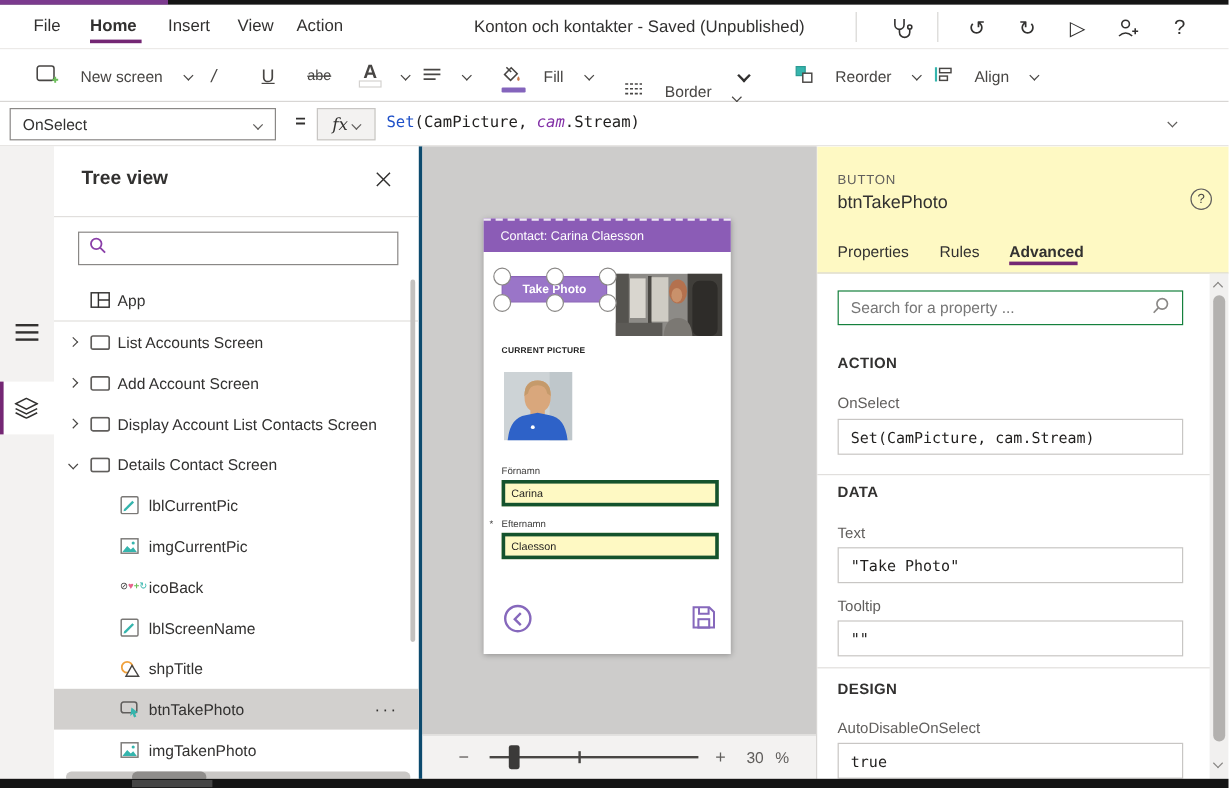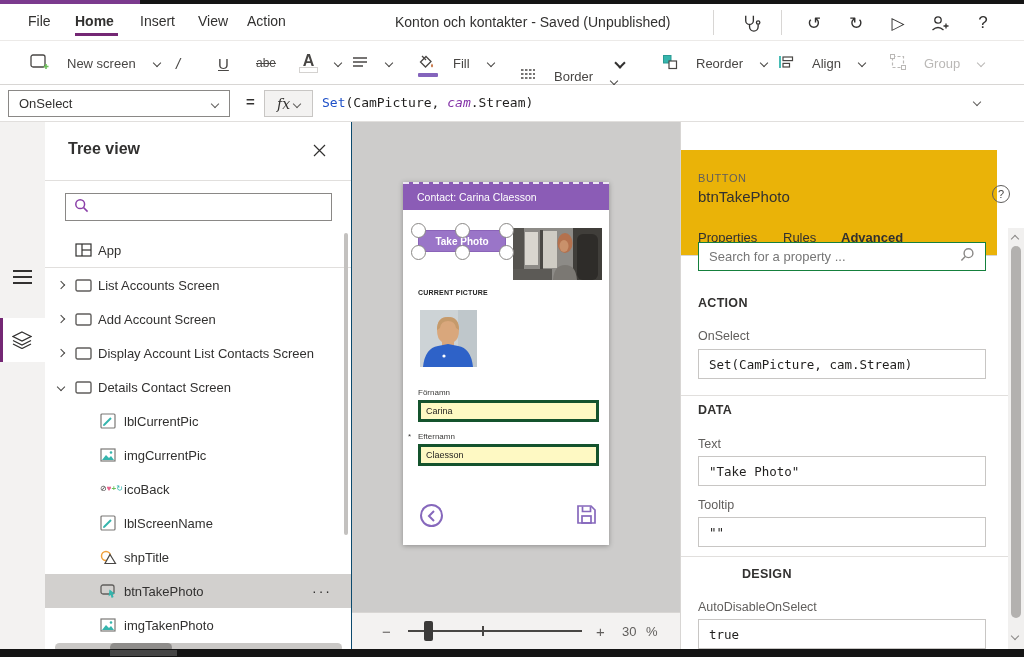--- a/index.html
+++ b/index.html
@@ -48,21 +48,21 @@
 
   
   .left-rail { position:absolute; left:0; top:122px; width:45px; height:527px; background:#f3f2f1; }
   .hamburger { position:absolute; left:13px; top:148px; width:19px; height:14px; }
   .hamburger div { height:2px; background:#323130; margin-bottom:4px; }
   .rail-sel { position:absolute; left:0; top:196px; width:45px; height:44px; background:#fff; }
   .rail-sel .bar { position:absolute; left:0; top:0; width:3px; height:44px; background:#742774; }
   .rail-sel .ic { position:absolute; left:12px; top:13px; }
 
   
-  .tree-panel { position:absolute; left:45px; top:122px; width:307px; height:527px; background:#fff; border-right:1px solid #0c4a6e; overflow:hidden; }
+  .tree-panel { position:absolute; left:45px; top:122px; width:307px; height:527px; background:#fff; border-right:3px solid #0c4a6e; overflow:hidden; }
   .tree-title { position:absolute; left:23px; top:18px; font-size:16px; font-weight:bold; color:#323130; }
   .tree-close { position:absolute; left:268px; top:21px; width:14px; height:14px; }
   .tree-head-div { position:absolute; left:0; top:58px; width:307px; height:1px; background:#e1dfdd; }
   .tree-search { position:absolute; left:20px; top:71px; width:267px; height:28px; border:1px solid #8a8886; background:#fff; display:flex; align-items:center; padding:0 8px; gap:7px; }
   .tree-search input { border:none; outline:none; flex:1; font-size:13px; font-family:"Liberation Sans", sans-serif; color:#323130; background:transparent; }
   .tree-search input::placeholder { color:#767676; }
   .tree-rows { position:absolute; left:0; top:111px; width:307px; }
   .trow { position:relative; height:34px; display:flex; align-items:center; font-size:13px; color:#323130; }
   .trow .exp { position:absolute; left:13px; color:#484644; }
   .trow .ric { position:absolute; left:30px; display:flex; align-items:center; }
@@ -97,21 +97,21 @@
 
   
   .zoombar { position:absolute; left:352px; top:612px; width:328px; height:37px; background:#f3f2f1; border-top:1px solid #d8d6d4; color:#605e5c; }
   .zb { position:absolute; top:0; height:36px; display:flex; align-items:center; }
   .zoom-track { position:absolute; left:56px; top:17px; width:174px; height:2px; background:#484644; }
   .zoom-thumb { position:absolute; left:72px; top:8px; width:9px; height:20px; background:#3b3a39; border-radius:2px; }
   .zoom-tick { position:absolute; left:130px; top:13px; width:2px; height:10px; background:#484644; }
 
   
   .right-panel { position:absolute; left:680px; top:122px; width:344px; height:527px; background:#fff; border-left:1px solid #d8d6d4; overflow:hidden; }
-  .rp-head { position:absolute; left:0; top:0; width:316px; height:106px; background:#eab308; border-bottom:1px solid #d8d6d4;margin-top:28px; }
+  .rp-head { position:absolute; left:0; top:0; width:344px; height:106px; background:#fef9c3; border-bottom:1px solid #d8d6d4; }
   .rp-type { position:absolute; left:17px; top:22px; font-size:11px; color:#605e5c; letter-spacing:0.6px; }
   .rp-name { position:absolute; left:17px; top:38px; font-size:15px; color:#323130; }
   .rp-help { position:absolute; left:311px; top:35px; width:18px; height:18px; border:1.3px solid #605e5c; border-radius:50%; font-size:11px; display:flex; align-items:center; justify-content:center; color:#484644; }
   .rp-tab { position:absolute; top:80px; font-size:13px; color:#323130; }
   .rp-tab.active { font-weight:bold; }
   .rp-tab-underline { position:absolute; left:160px; top:96px; width:57px; height:3px; background:#742774; }
   .rp-search { position:absolute; left:17px; top:120px; width:288px; height:29px; border:1px solid #15803d; background:#fff; display:flex; align-items:center; padding:0 10px; }
   .rp-search input { border:none; outline:none; flex:1; font-size:13px; font-family:"Liberation Sans", sans-serif; color:#323130; background:transparent; }
   .rp-search input::placeholder { color:#767676; }
   .rp-heading { position:absolute; left:17px; font-size:12.5px; font-weight:bold; color:#323130; letter-spacing:0.3px; }
@@ -259,31 +259,20 @@
         <svg width="16" height="14">
             <line x1="2" y1="1" x2="2" y2="13" stroke="#35b5ad" stroke-width="1.8"></line>
             <rect x="5" y="2" width="9.5" height="3.6" fill="none" stroke="#484644" stroke-width="1.2"></rect>
             <rect x="5" y="8.4" width="6.5" height="3.6" fill="none" stroke="#484644" stroke-width="1.2"></rect>
           </svg>
       </span>
       <span class="lbl">Align</span>
       <span class="chev"></span>
     </div>
 
-    <div class="tb disabled" style="left:890px;">
-      <span>
-        <svg width="16" height="16">
-            <rect x="2.5" y="2.5" width="11" height="11" fill="none" stroke="#bab8b6" stroke-width="1.2" stroke-dasharray="3,2"></rect>
-            <rect x="0.5" y="0.5" width="4" height="4" fill="#fff" stroke="#bab8b6"></rect>
-            <rect x="11.5" y="11.5" width="4" height="4" fill="#fff" stroke="#bab8b6"></rect>
-          </svg>
-      </span>
-      <span class="lbl">Group</span>
-      <span class="chev"></span>
-    </div>
   </div>
 
   <div class="formula-row">
     <div class="prop-select">
       <span>OnSelect</span>
       <span class="chev"></span>
     </div>
     <span class="eq">=</span>
     <div class="fx-box">
       <span class="fx">fx</span>
@@ -558,21 +547,21 @@
     <input class="rp-input" style="top: 227px;" type="text" value="Set(CamPicture, cam.Stream)">
 
     <div class="rp-div" style="top:273px;"></div>
     <span class="rp-heading" style="top:281px;">DATA</span>
     <span class="rp-label" style="top:315px;">Text</span>
     <input class="rp-input" style="top: 334px;" type="text" value="&quot;Take Photo&quot;">
     <span class="rp-label" style="top:376px;">Tooltip</span>
     <input class="rp-input" style="top: 395px;" type="text" value="&quot;&quot;">
 
     <div class="rp-div" style="top:434px;"></div>
-    <span class="rp-heading" style="top:445px;margin-left:44px;">DESIGN</span>
+    <span class="rp-heading" style="top:445px;">DESIGN</span>
     <span class="rp-label" style="top:478px;">AutoDisableOnSelect</span>
     <input class="rp-input" style="top: 497px;" type="text" value="true">
 
     <div class="rp-scroll">
       <span class="chev up" style="top:8px;"></span>
       <div class="thumb"></div>
       <span class="chev" style="top:405px;"></span>
     </div>
   </div>
 

